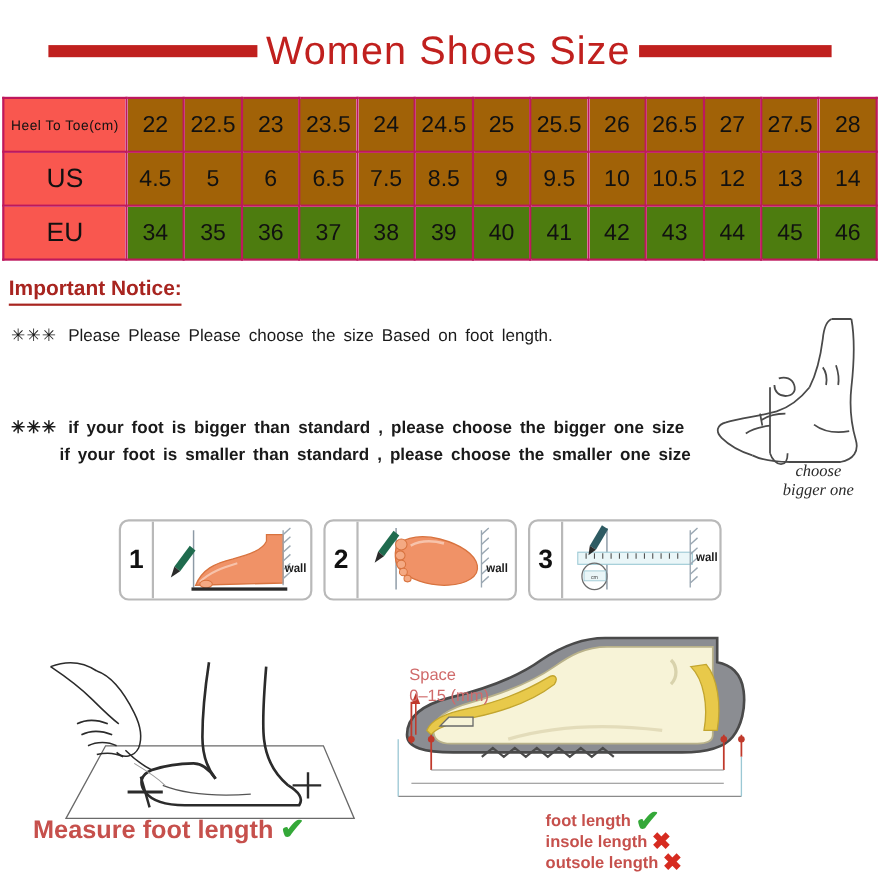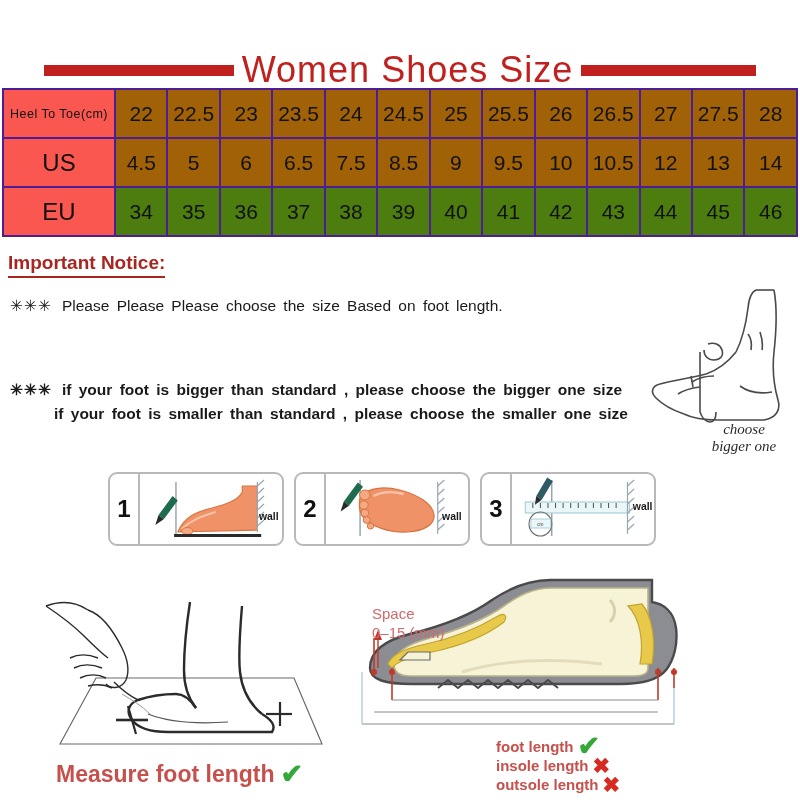--- a/index.html
+++ b/index.html
@@ -8,38 +8,38 @@
     width: 800px; height: 800px;
     background: #ffffff;
     font-family: "Liberation Sans", sans-serif;
     overflow: hidden;
   }
   #page { position: relative; width: 800px; height: 800px; background: #fff; }
 
   
   .title-row {
     position: absolute; top: 22px; left: 0; width: 800px; height: 48px;
-    display: flex; align-items: center; justify-content: center; margin-top: 24px;
+    display: flex; align-items: center; justify-content: center;
   }
   .title-bar { height: 11px; background: #C0201E; flex: 0 0 auto; }
   .title-bar.left  { width: 190px; margin-right: 8px; }
   .title-bar.right { width: 175px; margin-left: 8px; }
   .title-text {
     color: #C0201E; font-size: 36px; letter-spacing: 1px;
     white-space: nowrap; font-weight: 400;
   }
 
   
   .size-table {
     position: absolute; top: 88px; left: 2px;
     width: 796px; border-collapse: collapse;
     table-layout: fixed;
   }
   .size-table td {
-    border: 2px solid #4c1d95; text-align: center;
+    border: 2px solid #be185d; text-align: center;
     font-size: 21px; color: #111; height: 49px; padding: 0;
     overflow: hidden;
   }
   .size-table td.rowlabel {
     background: #F9574F; width: 112px; font-size: 24px;
   }
   .size-table td.rowlabel.small { font-size: 12.5px; letter-spacing: .5px; }
   .size-table td.cm, .size-table td.us { background: #a16207; }
   .size-table td.eu { background: #4d7c0f; }
 
@@ -74,23 +74,23 @@
     width: 30px; display: flex; align-items: center; justify-content: center;
     font-size: 24px; font-weight: bold; color: #111;
     border-right: 2px solid #B9B9B9;
   }
   .step-art { flex: 1; position: relative; }
   .step-art svg { display: block; width: 100%; height: 100%; }
 
   
   .measure-art { position: absolute; left: 18px; top: 566px; width: 330px; height: 205px; }
   .measure-label {
-    position: absolute; left: 30px; top: 758px;
+    position: absolute; left: 30px; top: 738px;
     font-size: 23px; font-weight: bold; color: #C6504C;
-    white-space: nowrap; display: flex; align-items: center; gap: 6px; margin-left: 26px;
+    white-space: nowrap; display: flex; align-items: center; gap: 6px;
   }
   .tick-ok { color: #34A838; font-size: 27px; font-weight: bold; }
   .tick-no { color: #D62B20; font-size: 21px; font-weight: bold; }
 
   
   .shoe-art { position: absolute; left: 352px; top: 572px; width: 446px; height: 160px; }
   .space-label {
     position: absolute; left: 372px; top: 604px;
     color: #D06A6A; font-size: 15px; line-height: 19px; white-space: nowrap;
   }

